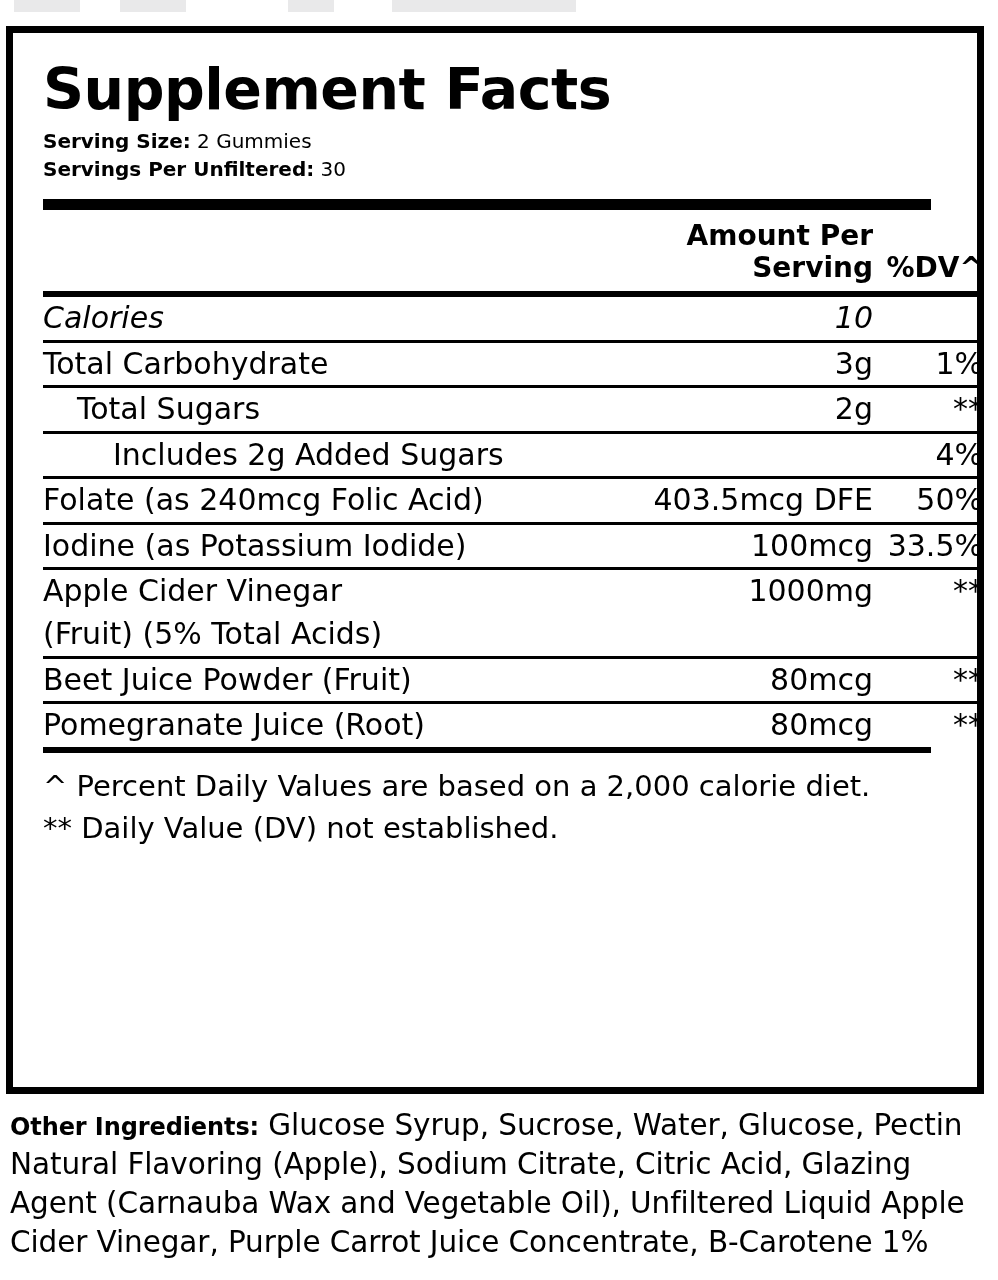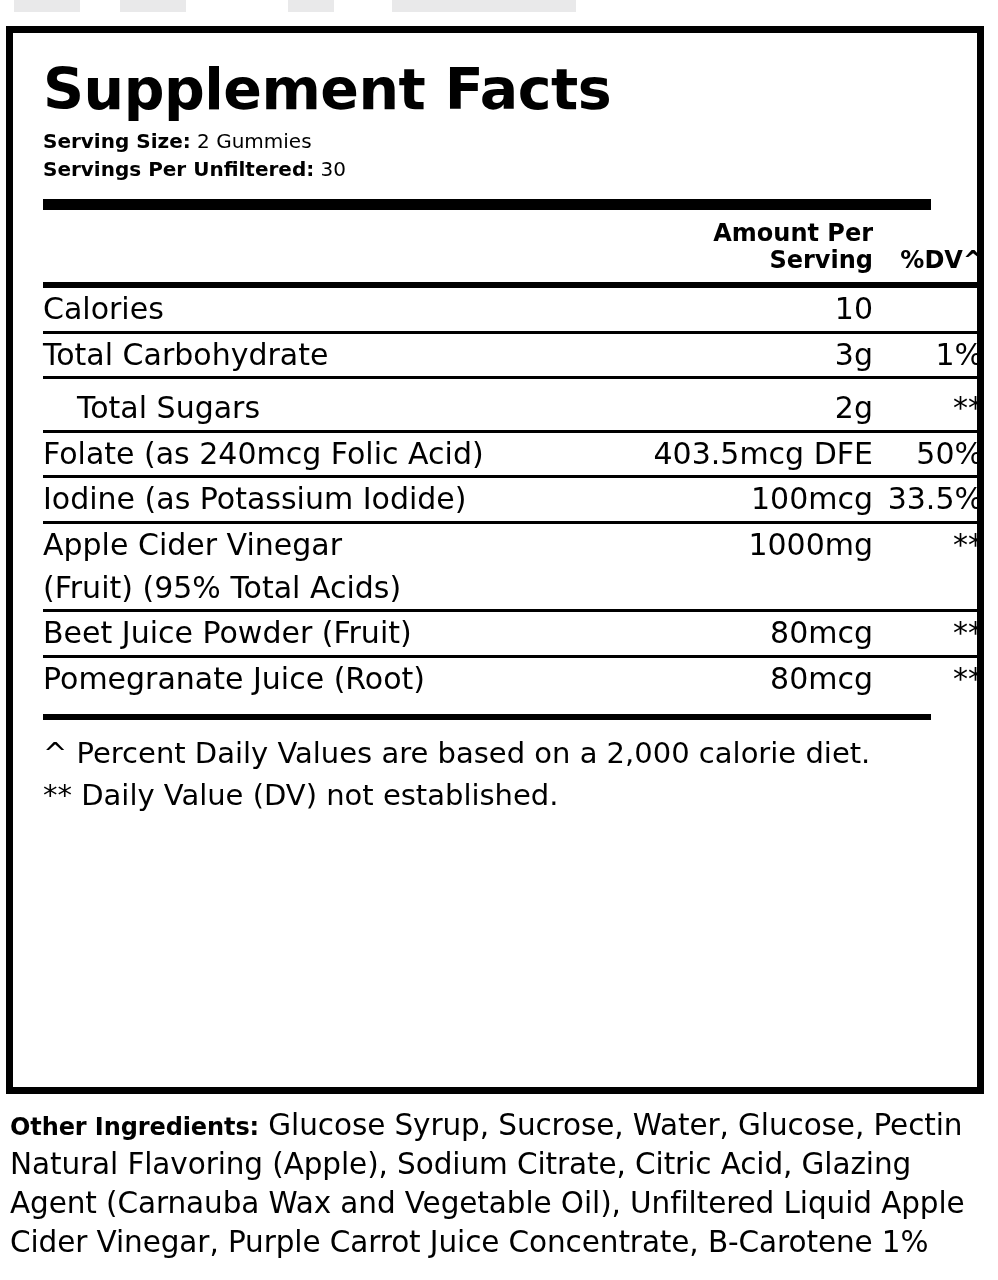--- a/index.html
+++ b/index.html
@@ -75,30 +75,29 @@
     font-size: 30px;
     padding: 4px 0 5px 0;
     vertical-align: bottom;
     line-height: 1.12;
   }
   td.c-name { width: 560px; text-align: left; }
   td.c-amt  { width: 270px; text-align: right; padding-right: 4px;}
   td.c-dv   { width: 110px; text-align: right; }
   tr.hdr td {
     font-weight: bold;
-    font-size: 24px;
+    font-size: 28px;
     padding-bottom: 8px;
     padding-top: 10px;
   }
   tr.sep-thin td { border-top: 3px solid #000; }
-  tr.sep-med td { border-top: 6px solid #000; }
-  .indent1 { padding-left: 34px; display: inline-block; margin-top: 8px; }
+  tr.sep-med td { border-top: 6px solid #000; font-style: italic; }
+  .indent1 { padding-left: 34px; display: inline-block; }
   .indent2 { padding-left: 70px; display: inline-block; }
   .footnotes {
-    margin-top: 14px;
     border-top: 6px solid #000;
     padding-top: 12px;
     font-size: 29px;
     line-height: 1.45;
   }
   .other {
     position: absolute;
     top: 1106px;
     left: 10px;
     width: 978px;
@@ -154,20 +153,25 @@
         <td class="c-amt">3g</td>
         <td class="c-dv">1%</td>
       </tr>
 
       <tr class="sep-thin">
         <td class="c-name"><span class="indent1">Total Sugars</span></td>
         <td class="c-amt">2g</td>
         <td class="c-dv">**</td>
       </tr>
 
+      <tr class="sep-thin">
+        <td class="c-name"><span class="indent2">Includes 2g Added Sugars</span></td>
+        <td class="c-amt"></td>
+        <td class="c-dv">4%</td>
+      </tr>
 
 
       <tr class="sep-thin">
         <td class="c-name">Folate (as 240mcg Folic Acid)</td>
         <td class="c-amt">403.5mcg DFE</td>
         <td class="c-dv">50%</td>
       </tr>
 
 
       <tr class="sep-thin">
@@ -176,21 +180,21 @@
         <td class="c-dv">33.5%</td>
       </tr>
 
       <tr class="sep-thin">
         <td class="c-name">Apple Cider Vinegar</td>
         <td class="c-amt">1000mg</td>
         <td class="c-dv">**</td>
       </tr>
 
       <tr>
-        <td class="c-name">(Fruit) (95% Total Acids)</td>
+        <td class="c-name">(Fruit) (5% Total Acids)</td>
         <td class="c-amt"></td>
         <td class="c-dv"></td>
       </tr>
 
       <tr class="sep-thin">
         <td class="c-name">Beet Juice Powder (Fruit)</td>
         <td class="c-amt">80mcg</td>
         <td class="c-dv">**</td>
       </tr>
 

